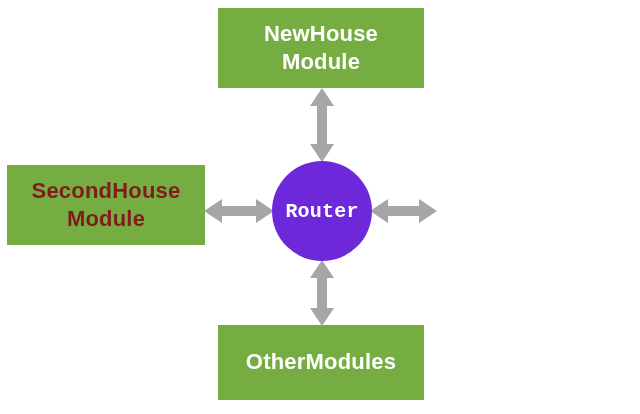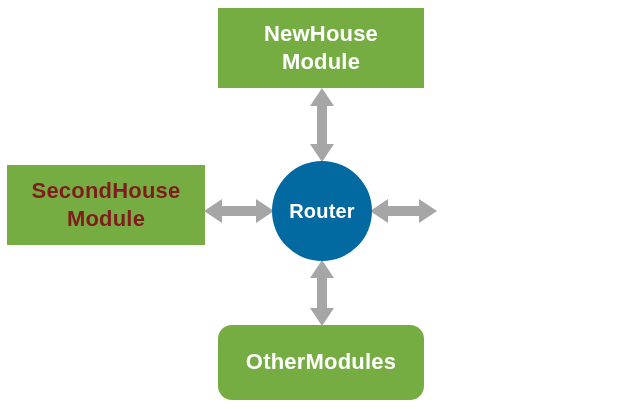--- a/index.html
+++ b/index.html
@@ -55,21 +55,20 @@
     left: 435px;
     top: 165px;
     width: 197px;
     height: 80px;
   }
   #box-othermodules {
     left: 218px;
     top: 325px;
     width: 206px;
     height: 75px;
-    border-radius: 14px;
   }
 
   
   #router-node {
     position: absolute;
     left: 272px;
     top: 161px;
     width: 100px;
     height: 100px;
     border-radius: 50%;
@@ -121,21 +120,21 @@
 
   <div class="module-box" id="box-newhouse" style="background: rgb(118, 173, 67); color: rgb(255, 255, 255);">NewHouse
 Module</div>
 
   <div class="module-box" id="box-secondhouse" style="background: rgb(118, 173, 67); color: #7f1d1d;">SecondHouse
 Module</div>
 
 
   <div class="module-box" id="box-othermodules" style="background: rgb(118, 173, 67); color: rgb(255, 255, 255);">OtherModules</div>
 
-  <div id="router-node" style="background: #0369a1; color: rgb(255, 255, 255);">Router</div>
+  <div id="router-node" style="background: #6d28d9; color: rgb(255, 255, 255); font-family: Liberation Mono, monospace;">Router</div>
 
   <svg class="connector" id="connector-top" viewBox="0 0 34 74" width="34" height="74">
     <g fill="#a6a6a6">
       <polygon points="17,0 29,18 22,18 22,56 29,56 17,74 5,56 12,56 12,18 5,18" fill="#a6a6a6"></polygon>
     </g>
   </svg>
 
   <svg class="connector" id="connector-bottom" viewBox="0 0 34 66" width="34" height="66">
     <g fill="#a6a6a6">
       <polygon points="17,0 29,18 22,18 22,48 29,48 17,66 5,48 12,48 12,18 5,18" fill="#a6a6a6"></polygon>

